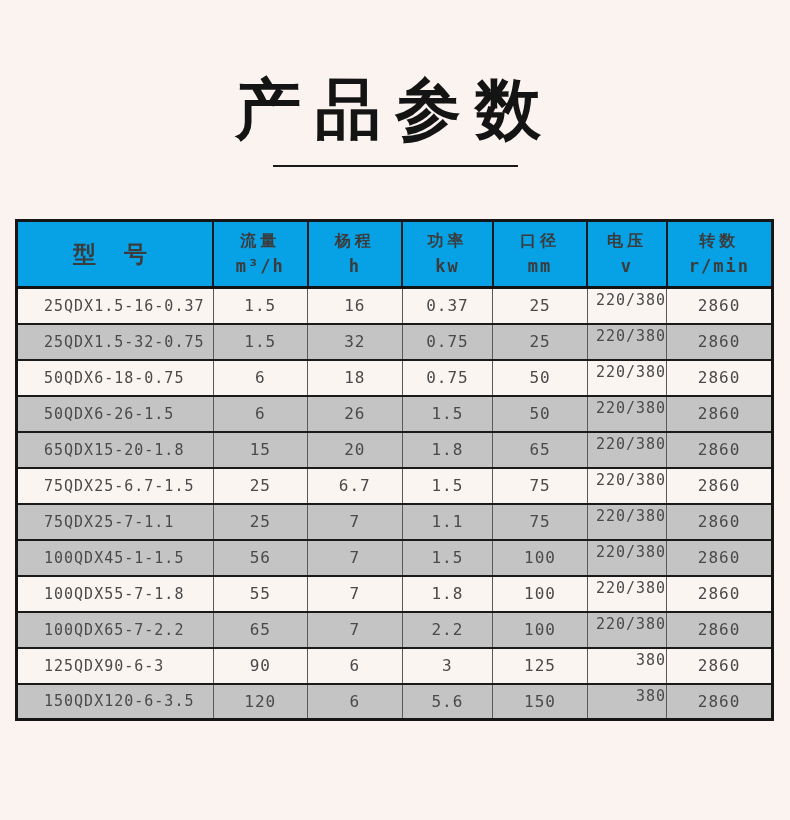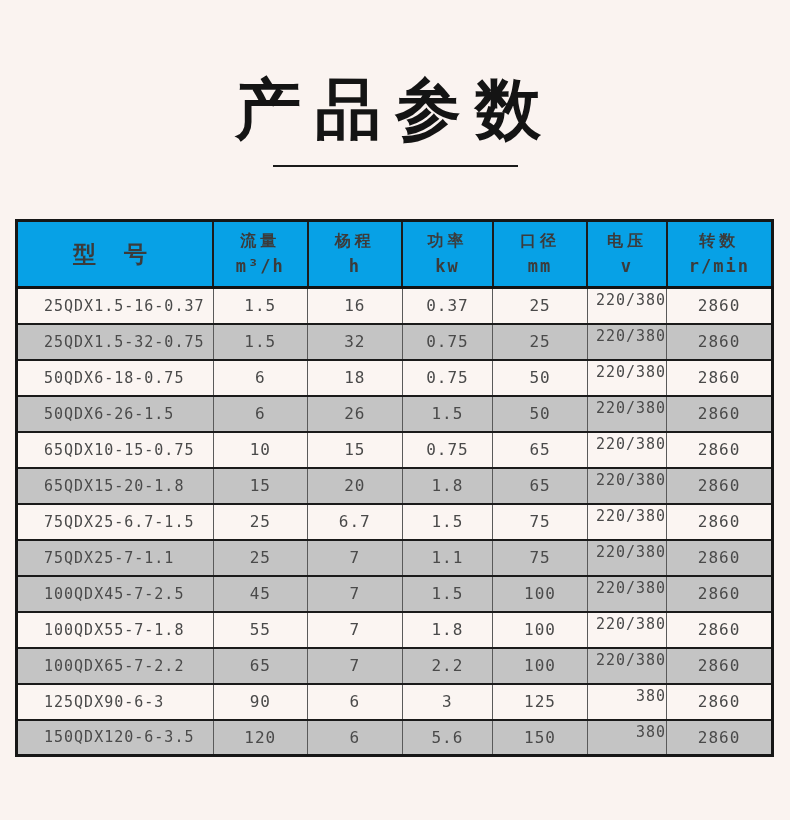--- a/index.html
+++ b/index.html
@@ -200,29 +200,20 @@
         </tr>
         <tr class="row-dark">
           <td class="model-cell">50QDX6-26-1.5</td>
           <td class="flow-cell">6</td>
           <td class="head-cell">26</td>
           <td class="power-cell">1.5</td>
           <td class="diameter-cell">50</td>
           <td class="voltage-cell">220/380</td>
           <td class="speed-cell">2860</td>
         </tr>
-        <tr class="row-light">
-          <td class="model-cell">65QDX10-15-0.75</td>
-          <td class="flow-cell">10</td>
-          <td class="head-cell">15</td>
-          <td class="power-cell">0.75</td>
-          <td class="diameter-cell">65</td>
-          <td class="voltage-cell">220/380</td>
-          <td class="speed-cell">2860</td>
-        </tr>
         <tr class="row-dark">
           <td class="model-cell">65QDX15-20-1.8</td>
           <td class="flow-cell">15</td>
           <td class="head-cell">20</td>
           <td class="power-cell">1.8</td>
           <td class="diameter-cell">65</td>
           <td class="voltage-cell">220/380</td>
           <td class="speed-cell">2860</td>
         </tr>
         <tr class="row-light">
@@ -237,22 +228,22 @@
         <tr class="row-dark">
           <td class="model-cell">75QDX25-7-1.1</td>
           <td class="flow-cell">25</td>
           <td class="head-cell">7</td>
           <td class="power-cell">1.1</td>
           <td class="diameter-cell">75</td>
           <td class="voltage-cell">220/380</td>
           <td class="speed-cell">2860</td>
         </tr>
         <tr class="row-dark">
-          <td class="model-cell">100QDX45-7-2.5</td>
-          <td class="flow-cell">45</td>
+          <td class="model-cell">100QDX45-1-1.5</td>
+          <td class="flow-cell">56</td>
           <td class="head-cell">7</td>
           <td class="power-cell">1.5</td>
           <td class="diameter-cell">100</td>
           <td class="voltage-cell">220/380</td>
           <td class="speed-cell">2860</td>
         </tr>
         <tr class="row-light">
           <td class="model-cell">100QDX55-7-1.8</td>
           <td class="flow-cell">55</td>
           <td class="head-cell">7</td>

